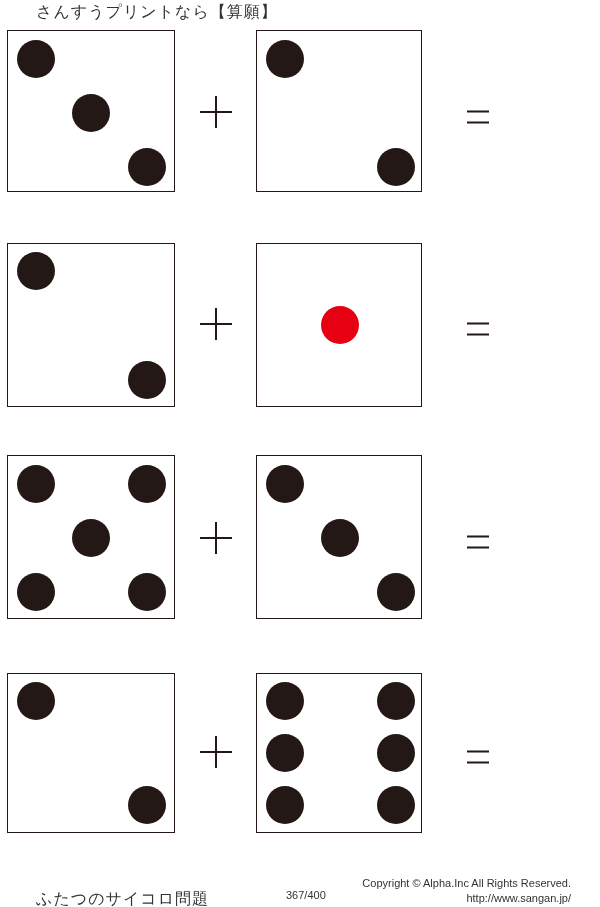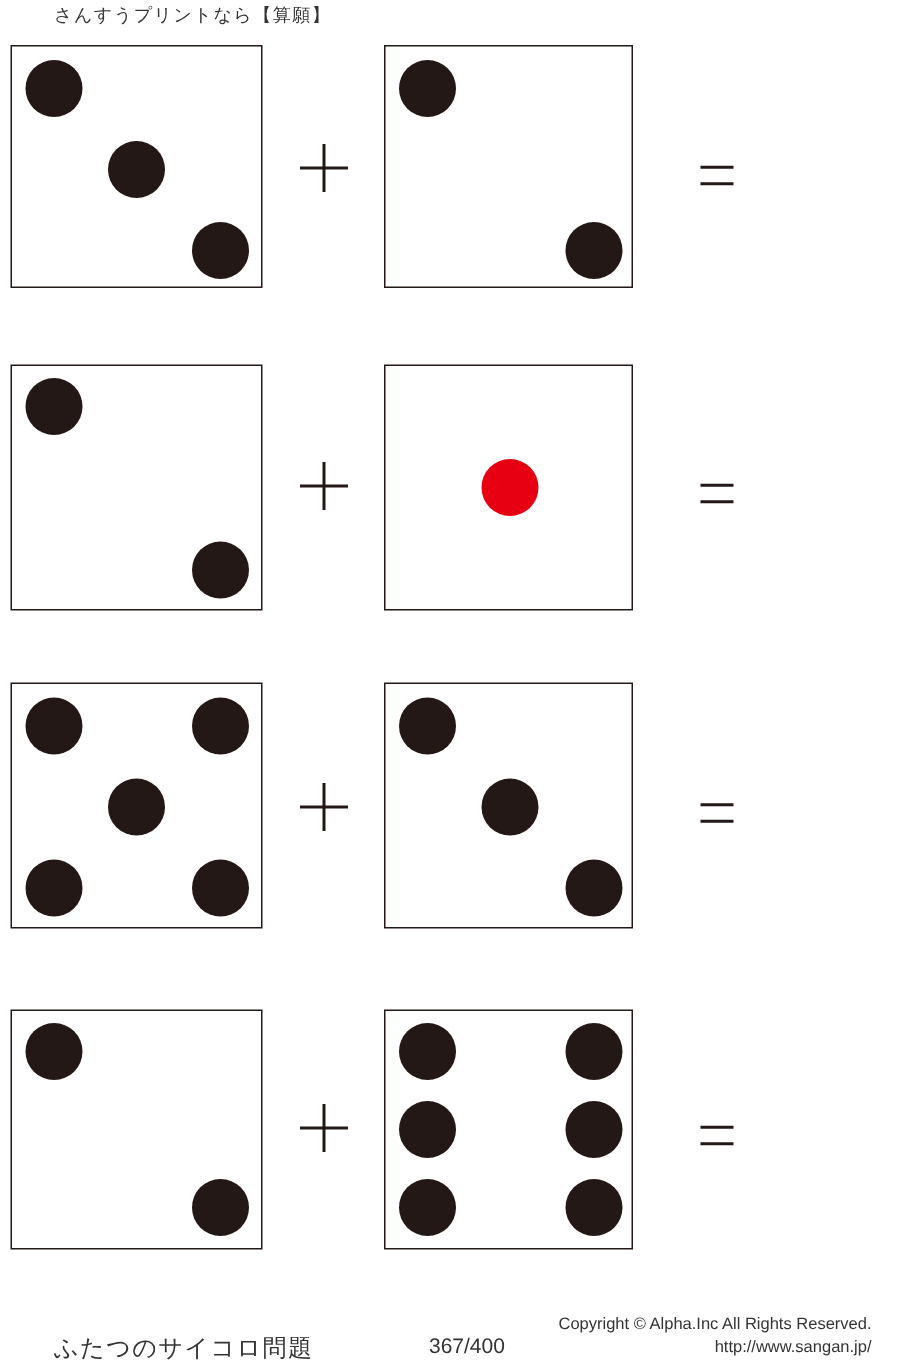--- a/index.html
+++ b/index.html
@@ -1,33 +1,33 @@
 <!DOCTYPE html>
 <html><head>
 <meta charset="utf-8">
 <style>
   html, body { margin: 0; padding: 0; background: #ffffff; }
   body { width: 600px; height: 907px; position: relative; overflow: hidden;
          font-family: "DejaVu Sans", sans-serif; color: #231815; }
-  .header { position: absolute; left: 36px; top: 2px; font-size: 12px; color: #333; letter-spacing: 1px; }
+  .header { position: absolute; left: 36px; top: 2px; font-size: 16px; color: #333; letter-spacing: 1px; }
   .die { position: absolute; width: 166px; height: 162px; border: 1px solid #231815; box-sizing: border-box; background: #fff; }
   .die.w167 { width: 168px; }
   .dot { position: absolute; width: 38px; height: 38px; border-radius: 50%; background: #231815; transform: translate(-50%, -50%); }
   .dot.red { background: #e60012; }
   .op-plus { position: absolute; width: 32px; height: 32px; transform: translate(-50%, -50%); }
   .op-plus::before, .op-plus::after { content: ""; position: absolute; background: #231815; }
   .op-plus::before { left: 0; top: 15px; width: 32px; height: 2px; }
   .op-plus::after { left: 15px; top: 0; width: 2px; height: 32px; }
   .op-eq { position: absolute; width: 22px; height: 13px; transform: translate(-50%, -50%); }
   .op-eq::before, .op-eq::after { content: ""; position: absolute; left: 0; width: 22px; height: 2px; background: #231815; }
   .op-eq::before { top: 0; }
   .op-eq::after { top: 11px; }
   .footer-title { position: absolute; left: 36px; top: 889px; font-size: 16px; color: #333; letter-spacing: 1px; }
-  .footer-page { position: absolute; left: 286px; top: 889px; font-size: 14px; color: #333; font-family: "Liberation Sans", sans-serif; }
-  .footer-copy { position: absolute; right: 19px; top: 876px; font-size: 11px; color: #333; text-align: right; line-height: 15px; font-family: "Liberation Sans", sans-serif; }
+  .footer-page { position: absolute; left: 286px; top: 889px; font-size: 11px; color: #333; font-family: "Liberation Sans", sans-serif; }
+  .footer-copy { position: absolute; right: 29px; top: 876px; font-size: 11px; color: #333; text-align: right; line-height: 15px; font-family: "Liberation Sans", sans-serif; }
 </style>
 </head>
 <body>
 
 <div class="header">さんすうプリントなら【算願】</div>
 
 <div class="die w167" style="left:7px;top:30px;">
   <div class="dot" style="left:28px;top:28px;"></div>
   <div class="dot" style="left:83px;top:82px;"></div>
   <div class="dot" style="left:139px;top:136px;"></div>

